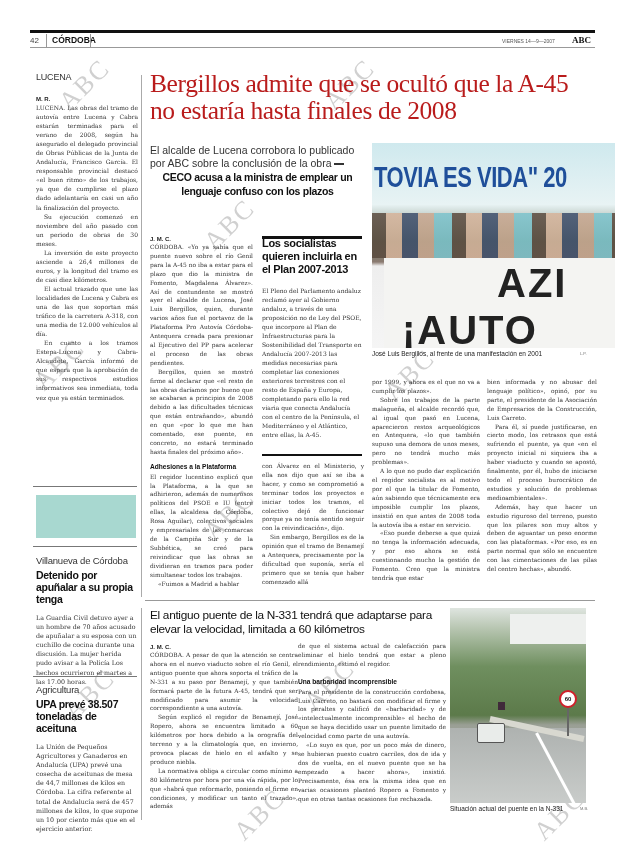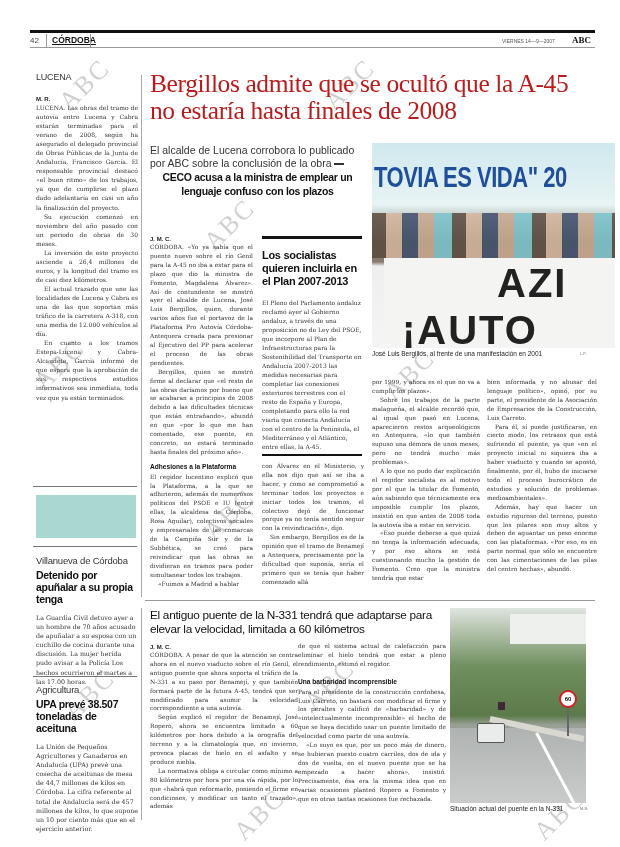--- a/index.html
+++ b/index.html
@@ -35,21 +35,21 @@
 <div class="watermark" style="left:380px;top:360px;">ABC</div>
 <div class="watermark" style="left:200px;top:500px;">ABC</div>
 <div class="watermark" style="left:60px;top:680px;">ABC</div>
 <div class="watermark" style="left:300px;top:670px;">ABC</div>
 <div class="watermark" style="left:230px;top:800px;">ABC</div>
 <div class="watermark" style="left:530px;top:800px;">ABC</div>
 
 <div class="header-rule"></div>
 <div class="abs sans" style="left:30px;top:36px;font-size:8px;color:#444;">42</div>
 <div class="abs" style="left:46px;top:34px;width:1px;height:13px;background:#999;"></div>
-<div class="abs sans" style="left:52px;top:35px;font-size:8.5px;font-weight:bold;color:#111;text-decoration:underline;">CÓRDOBA</div>
+<div class="abs sans" style="left:52px;top:35px;font-size:8.5px;font-weight:bold;color:#111;">CÓRDOBA</div>
 <div class="abs" style="left:90px;top:34px;width:1px;height:13px;background:#999;"></div>
 <div class="abs sans" style="left:502px;top:38px;font-size:5px;color:#555;">VIERNES 14—9—2007</div>
 <div class="abs serif" style="left:572px;top:35px;font-size:9px;font-weight:bold;color:#111;">ABC</div>
 <div class="header-rule2"></div>
 
 <div class="abs" style="left:36px;top:72px;width:102px;">
   <div class="section-label" style="font-size:9px;">LUCENA</div>
   <div class="byline" style="margin-top:14px;">M. R.</div>
   <div class="body-text" style="font-size:6px;">
     <p class="first">LUCENA. Las obras del tramo de autovía entre Lucena y Cabra estarán terminadas para el verano de 2008, según ha asegurado el delegado provincial de Obras Públicas de la Junta de Andalucía, Francisco García. El responsable provincial destacó «el buen ritmo» de los trabajos, ya que de cumplirse el plazo dado adelantaría en casi un año la finalización del proyecto.</p>
@@ -94,21 +94,21 @@
   <div class="body-text" style="font-size:5.9px;line-height:8.9px;">
     <p class="first">CÓRDOBA. «Yo ya sabía que el puente nuevo sobre el río Genil para la A-45 no iba a estar para el plazo que dio la ministra de Fomento, Magdalena Álvarez». Así de contundente se mostró ayer el alcalde de Lucena, José Luis Bergillos, quien, durante varios años fue el portavoz de la Plataforma Pro Autovía Córdoba-Antequera creada para presionar al Ejecutivo del PP para acelerar el proceso de las obras pendientes.</p>
     <p>Bergillos, quien se mostró firme al declarar que «el resto de las obras daríamos por bueno que se acabaran a principios de 2008 debido a las dificultades técnicas que están entrañando», abundó en que «por lo que me han comentado, ese puente, en concreto, no estará terminado hasta finales del próximo año».</p>
     <div class="subhead" style="margin-top:6px;">Adhesiones a la Plataforma</div>
     <p class="first">El regidor lucentino explicó que la Plataforma, a la que se adhirieron, además de numerosos políticos del PSOE e IU (entre ellas, la alcaldesa de Córdoba, Rosa Aguilar), colectivos sociales y empresariales de las comarcas de la Campiña Sur y de la Subbética, se creó para reivindicar que las obras se dividieran en tramos para poder simultanear todos los trabajos.</p>
     <p>«Fuimos a Madrid a hablar</p>
   </div>
 </div>
 
 <div class="thickrule" style="left:262px;top:236px;width:100px;"></div>
-<div class="abs" style="left:262px;top:249px;width:100px;">
+<div class="abs" style="left:262px;top:237px;width:100px;">
   <div class="brief-title" style="font-size:11px;line-height:13px;">Los socialistas quieren incluirla en el Plan 2007-2013</div>
   <div class="brief-text" style="margin-top:10px;font-size:6px;line-height:9px;">El Pleno del Parlamento andaluz reclamó ayer al Gobierno andaluz, a través de una proposición no de Ley del PSOE, que incorpore al Plan de Infraestructuras para la Sostenibilidad del Transporte en Andalucía 2007-2013 las medidas necesarias para completar las conexiones exteriores terrestres con el resto de España y Europa, completando para ello la red viaria que conecta Andalucía con el centro de la Península, el Mediterráneo y el Atlántico, entre ellas, la A-45.</div>
 </div>
 <div class="thickrule" style="left:262px;top:454px;width:100px;height:2px;"></div>
 
 <div class="abs body-text" style="left:262px;top:462px;width:102px;font-size:5.9px;line-height:8.9px;">
   <p class="first">con Álvarez en el Ministerio, y ella nos dijo que así se iba a hacer, y como se comprometió a terminar todos los proyectos e iniciar todos los tramos, el colectivo dejó de funcionar porque ya no tenía sentido seguir con la reivindicación», dijo.</p>
   <p>Sin embargo, Bergillos es de la opinión que el tramo de Benamejí a Antequera, precisamente por la dificultad que suponía, sería el primero que se tenía que haber comenzado allá</p>
 </div>
 

